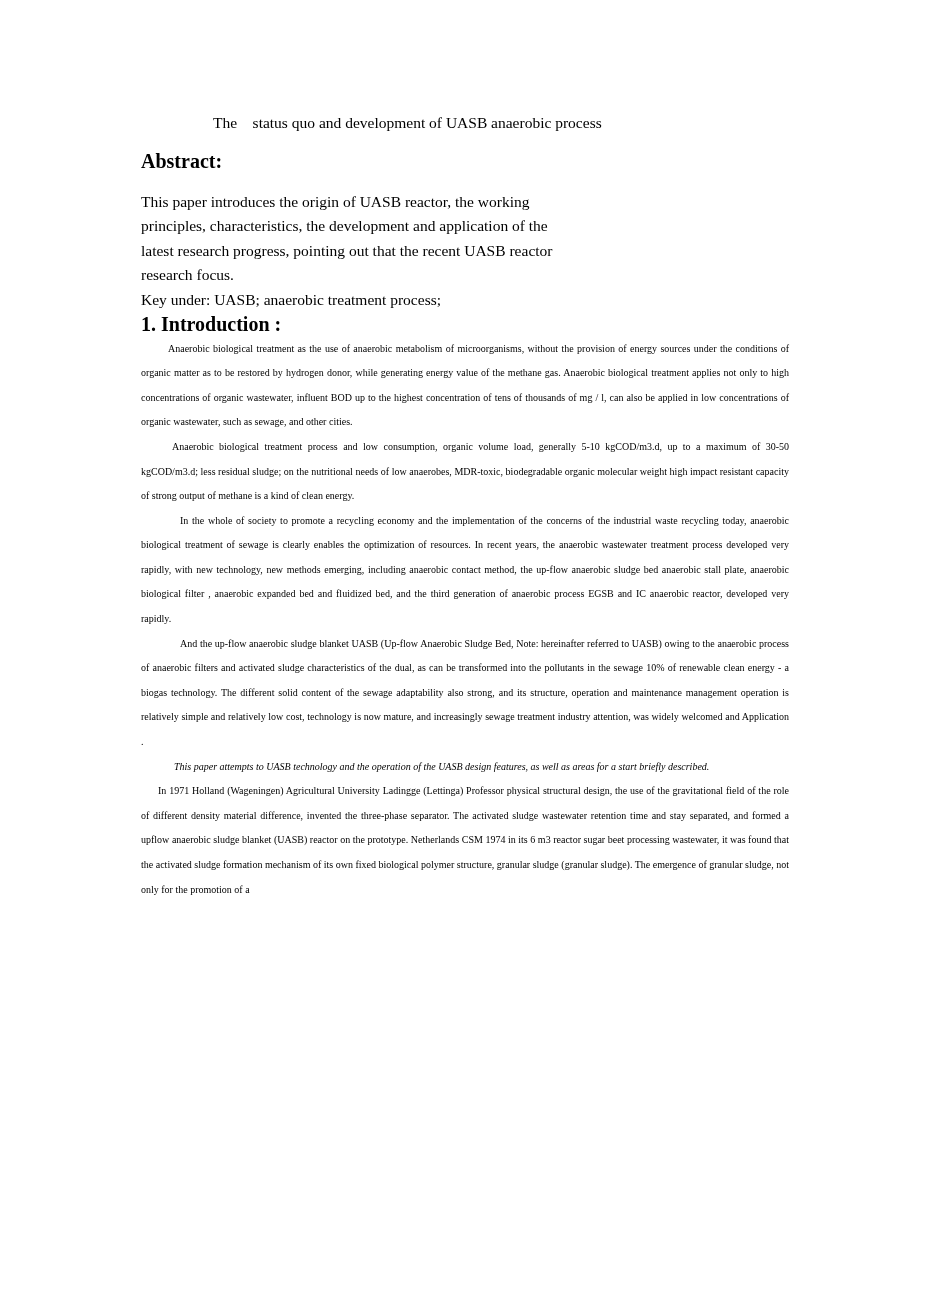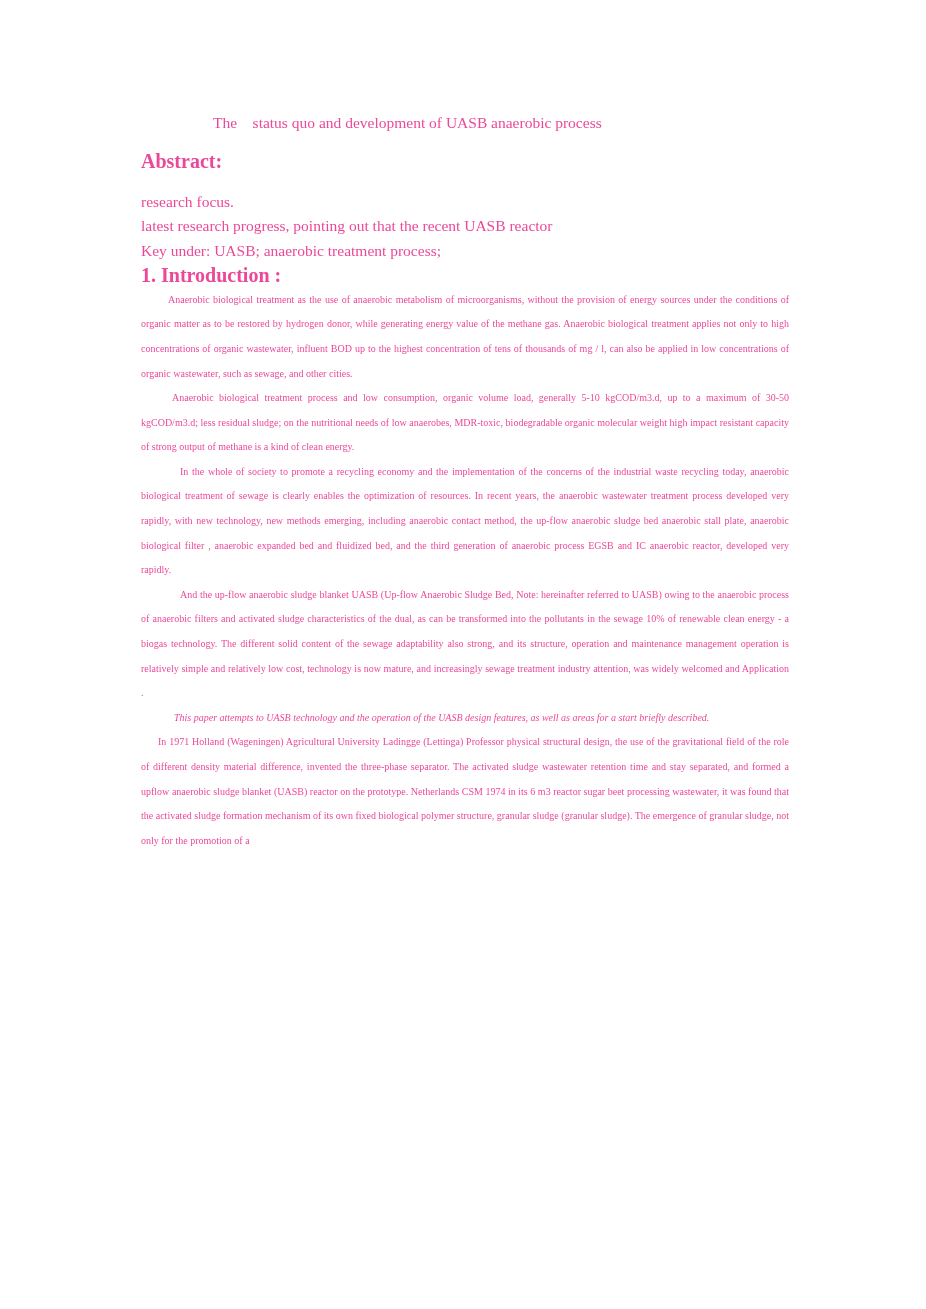--- a/index.html
+++ b/index.html
@@ -6,21 +6,21 @@
     margin: 0;
     padding: 0;
     background: #ffffff;
   }
   .page {
     position: relative;
     width: 926px;
     height: 1309px;
     box-sizing: border-box;
     background: #ffffff;
-    color: #ec4899;
+    color: #000000;
     font-family: "Liberation Serif", serif;
     padding: 112px 137px 0 141px;
     overflow: hidden;
   }
   .doc-title {
     font-size: 15.5px;
     line-height: 21px;
     margin-left: 72px;
     white-space: pre;
   }
@@ -63,22 +63,24 @@
 </head>
 <body>
 
 <div class="page">
 
   <div class="doc-title">The    status quo and development of UASB anaerobic process</div>
 
   <h1 class="abstract-heading">Abstract:</h1>
 
   <div class="abstract-block">
+    <div class="abstract-line">This paper introduces the origin of UASB reactor, the working</div>
+    <div class="abstract-line">principles, characteristics, the development and application of the</div>
+    <div class="abstract-line">latest research progress, pointing out that the recent UASB reactor</div>
     <div class="abstract-line">research focus.</div>
-    <div class="abstract-line">latest research progress, pointing out that the recent UASB reactor</div>
     <div class="abstract-line">Key under: UASB; anaerobic treatment process;</div>
   </div>
 
   <h3 class="section-heading intro-heading">1. Introduction :</h3>
 
   <p class="body-para ind-27">Anaerobic biological treatment as the use of anaerobic metabolism of microorganisms, without the provision of energy sources under the conditions of organic matter as to be restored by hydrogen donor, while generating energy value of the methane gas. Anaerobic biological treatment applies not only to high concentrations of organic wastewater, influent BOD up to the highest concentration of tens of thousands of mg / l, can also be applied in low concentrations of organic wastewater, such as sewage, and other cities.</p>
 
   <p class="body-para ind-31">Anaerobic biological treatment process and low consumption, organic volume load, generally 5-10 kgCOD/m3.d, up to a maximum of 30-50 kgCOD/m3.d; less residual sludge; on the nutritional needs of low anaerobes, MDR-toxic, biodegradable organic molecular weight high impact resistant capacity of strong output of methane is a kind of clean energy.</p>
 
   <p class="body-para ind-39">In the whole of society to promote a recycling economy and the implementation of the concerns of the industrial waste recycling today, anaerobic biological treatment of sewage is clearly enables the optimization of resources. In recent years, the anaerobic wastewater treatment process developed very rapidly, with new technology, new methods emerging, including anaerobic contact method, the up-flow anaerobic sludge bed anaerobic stall plate, anaerobic biological filter , anaerobic expanded bed and fluidized bed, and the third generation of anaerobic process EGSB and IC anaerobic reactor, developed very rapidly.</p>

